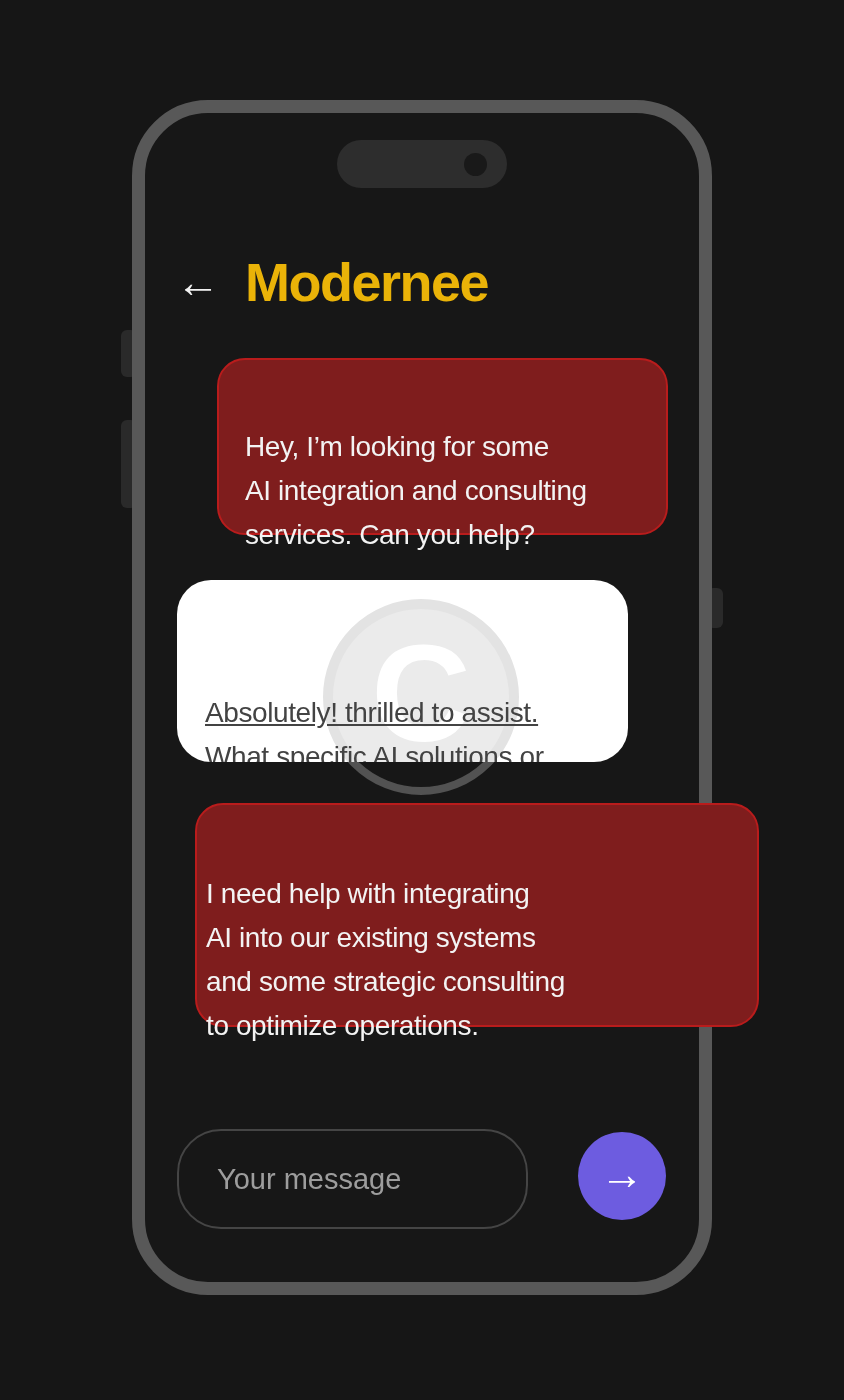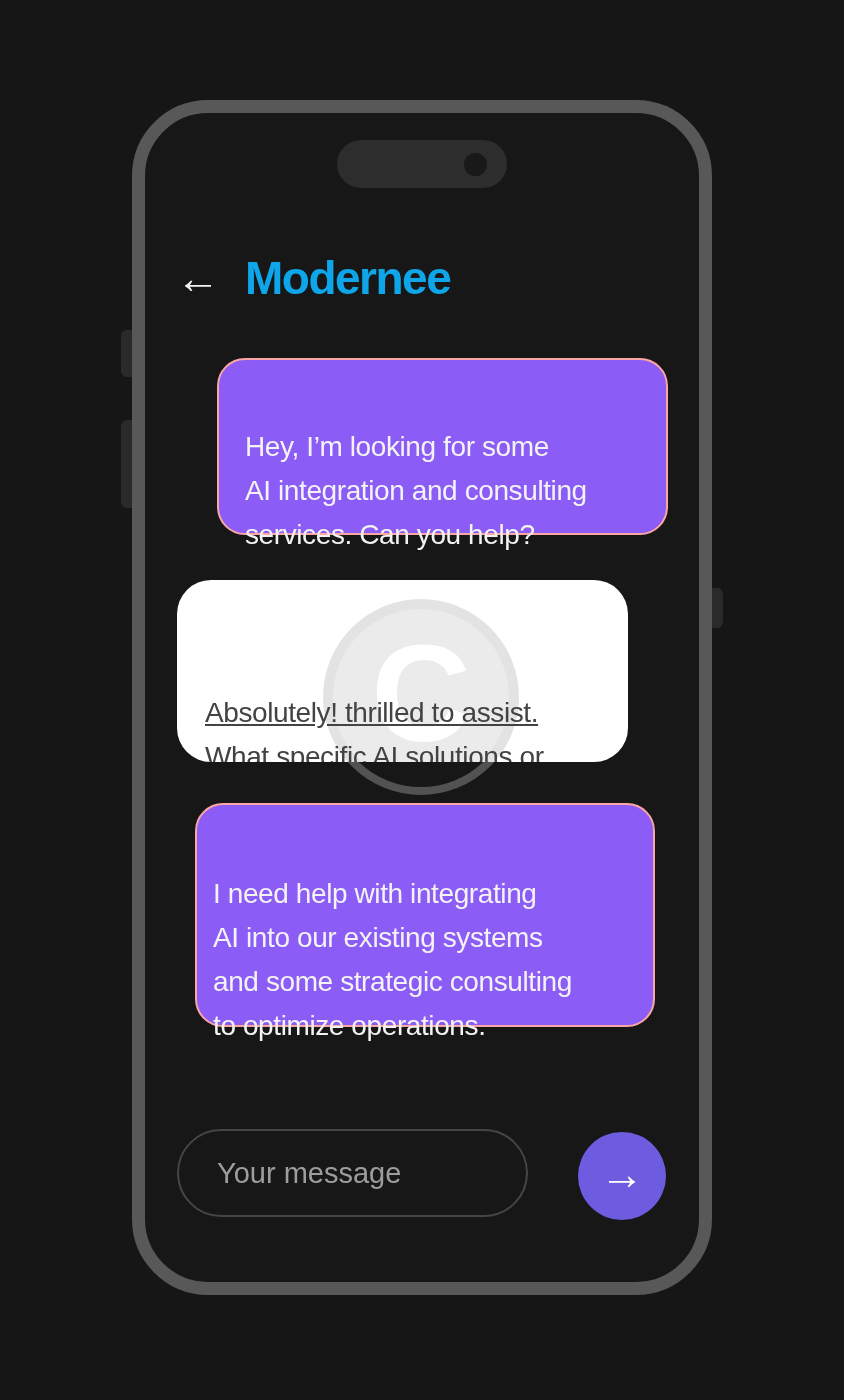--- a/index.html
+++ b/index.html
@@ -56,43 +56,43 @@
     gap:25px;
   }
   .back {
     color:#f2f2f2;
     font-size:44px;
     line-height:44px;
     cursor:pointer;
     font-weight:400;
   }
   .title {
-    color:#0ea5e9;
-    font-size:46px;
+    color:#eab308;
+    font-size:54px;
     font-weight:bold;
     letter-spacing:-1.5px;
   }
 
   
   .bubble {
     position:absolute;
     font-size:28px;
     line-height:44px;
     letter-spacing:-0.4px;
     white-space:pre-line;
     border-radius:28px;
   }
   .bubble.outlined {
-    border:2px solid #fca5a5;
+    border:2px solid #b91c1c;
     color:#f3f3f3;
-    background:#8b5cf6;
+    background:#7f1d1d;
     z-index:2;
   }
   .b1 { left:72px; top:245px; width:451px; height:177px; padding:21px 26px; }
-  .b3 { left:50px; top:690px; width:460px; height:224px; padding:23px 16px; }
+  .b3 { left:50px; top:690px; width:564px; height:224px; padding:23px 9px; }
 
   .bubble.white {
     left:32px; top:467px;
     width:451px; height:182px;
     padding:23px 28px;
     background:#ffffff;
     color:#434343;
     border-radius:34px;
     overflow:hidden;
     z-index:2;
@@ -131,21 +131,21 @@
     font-size:138px;
     font-weight:bold;
     line-height:1;
     transform:translateY(-4px);
   }
 
   
   .composer-input {
     position:absolute;
     left:32px; top:1016px;
-    width:351px; height:88px;
+    width:351px; height:100px;
     background:transparent;
     border:2px solid #454545;
     border-radius:44px;
     padding:0 38px;
     font-family:"Liberation Sans", sans-serif;
     font-size:29px;
     color:#4d7c0f;
     outline:none;
   }
   .composer-input::placeholder { color:#9d9d9d; opacity:1; }

